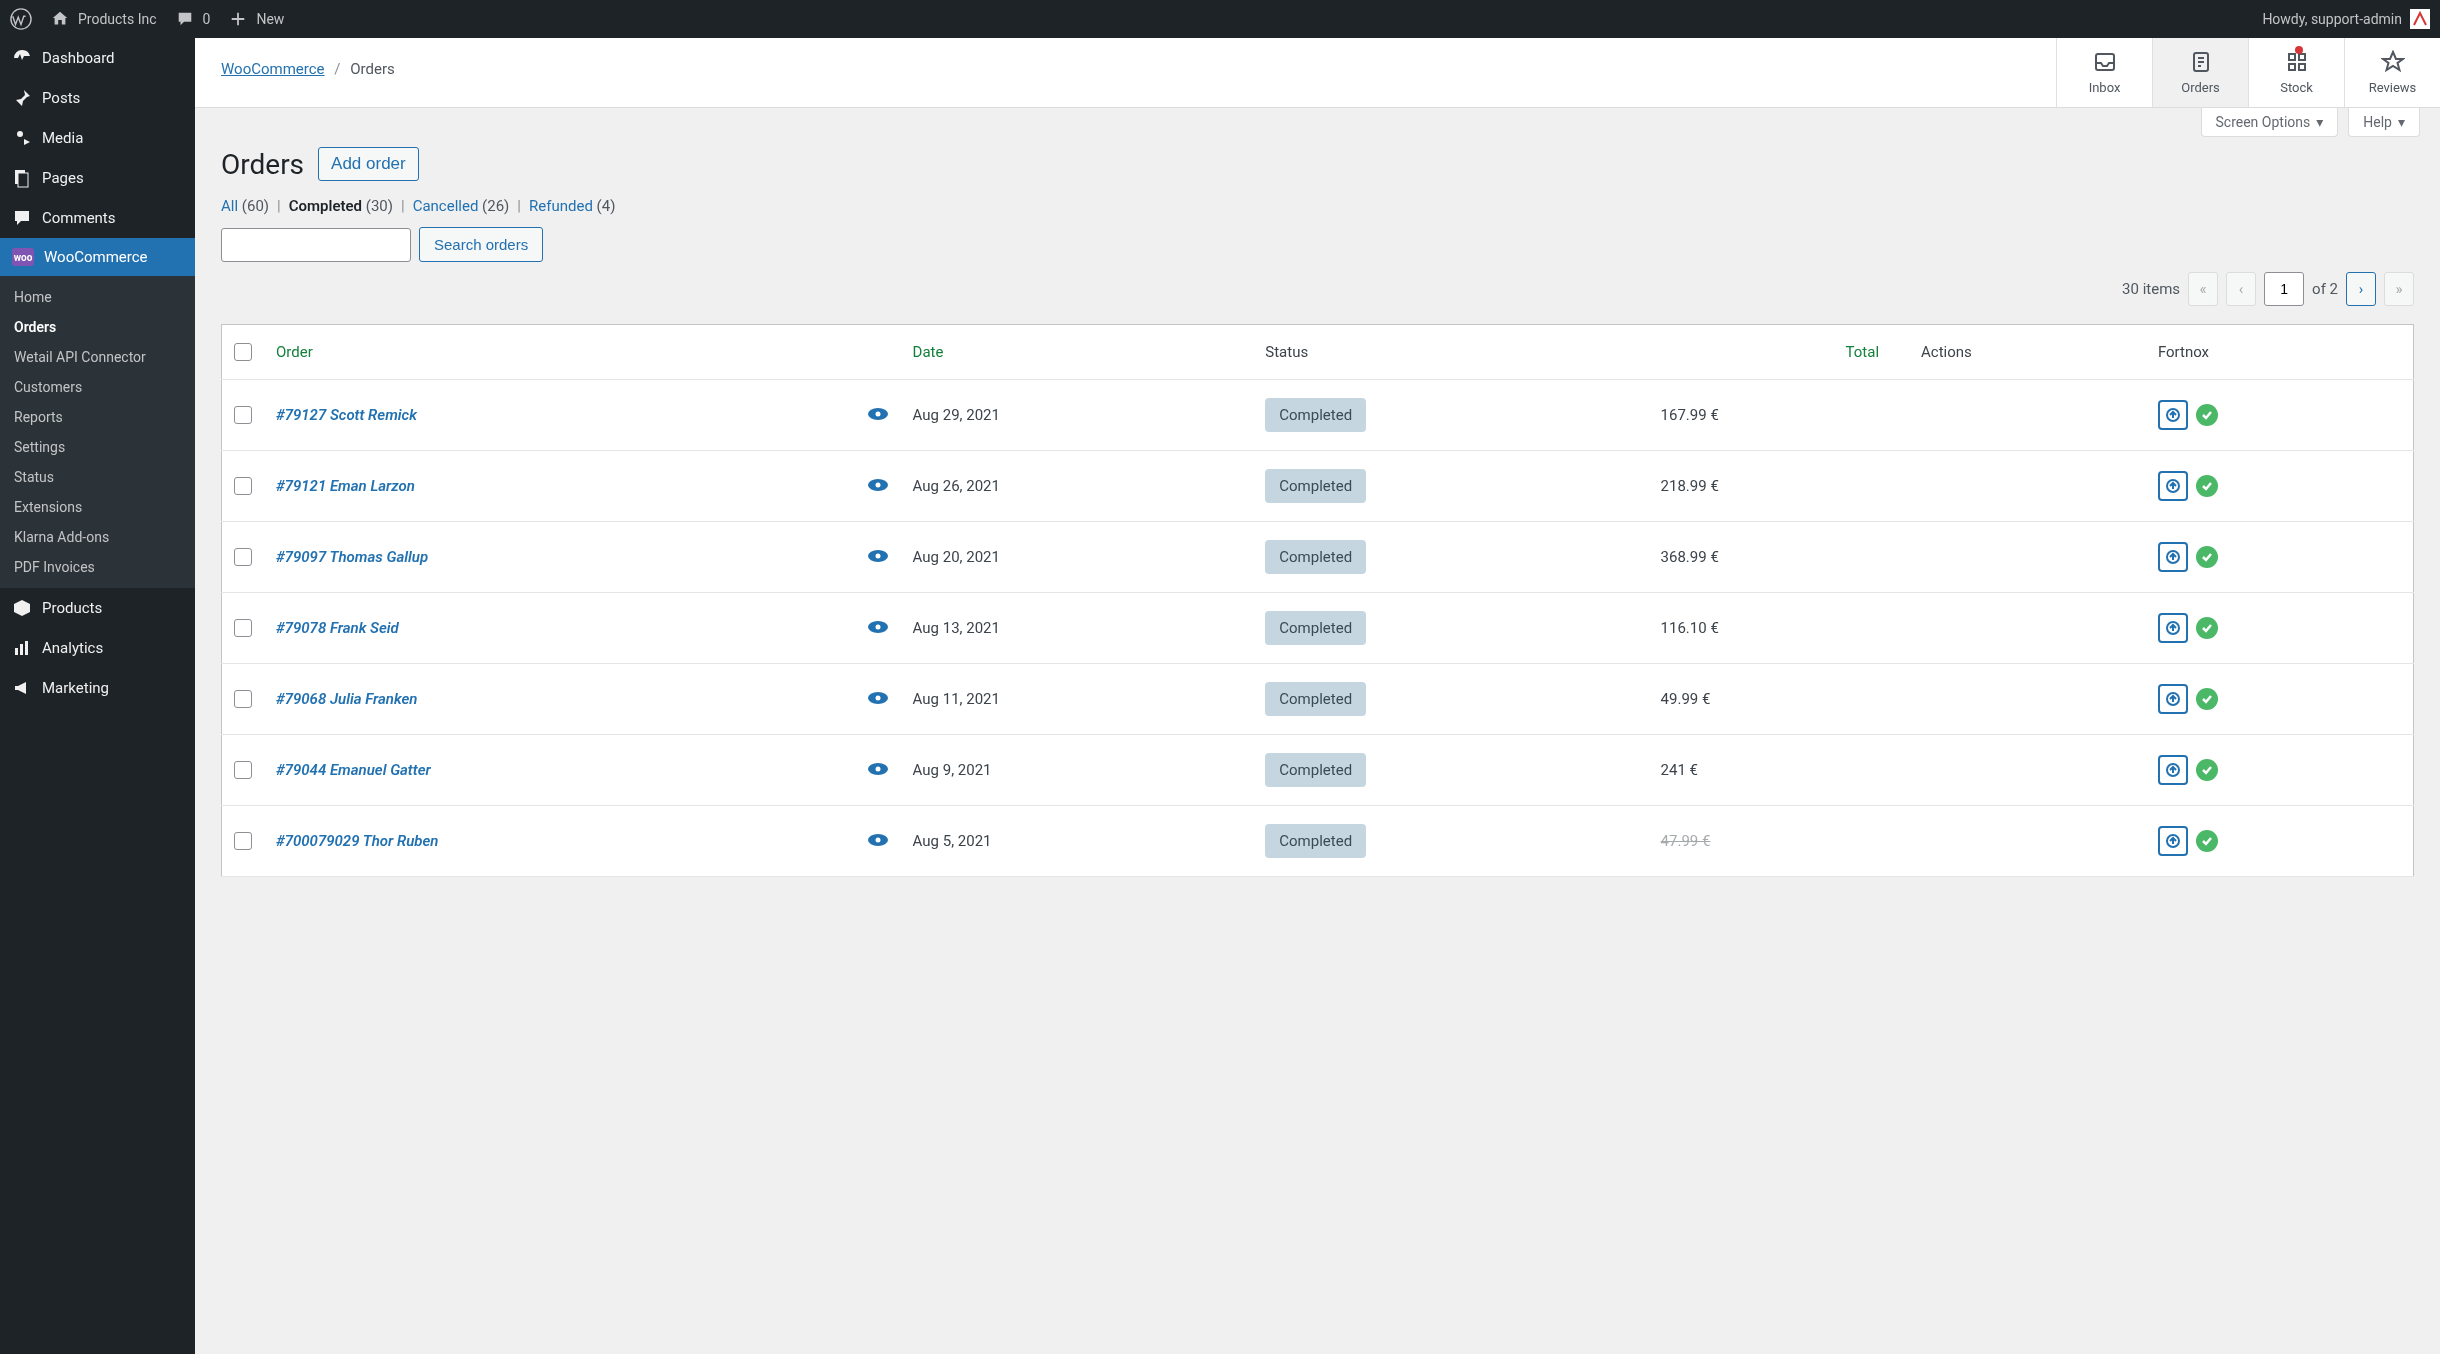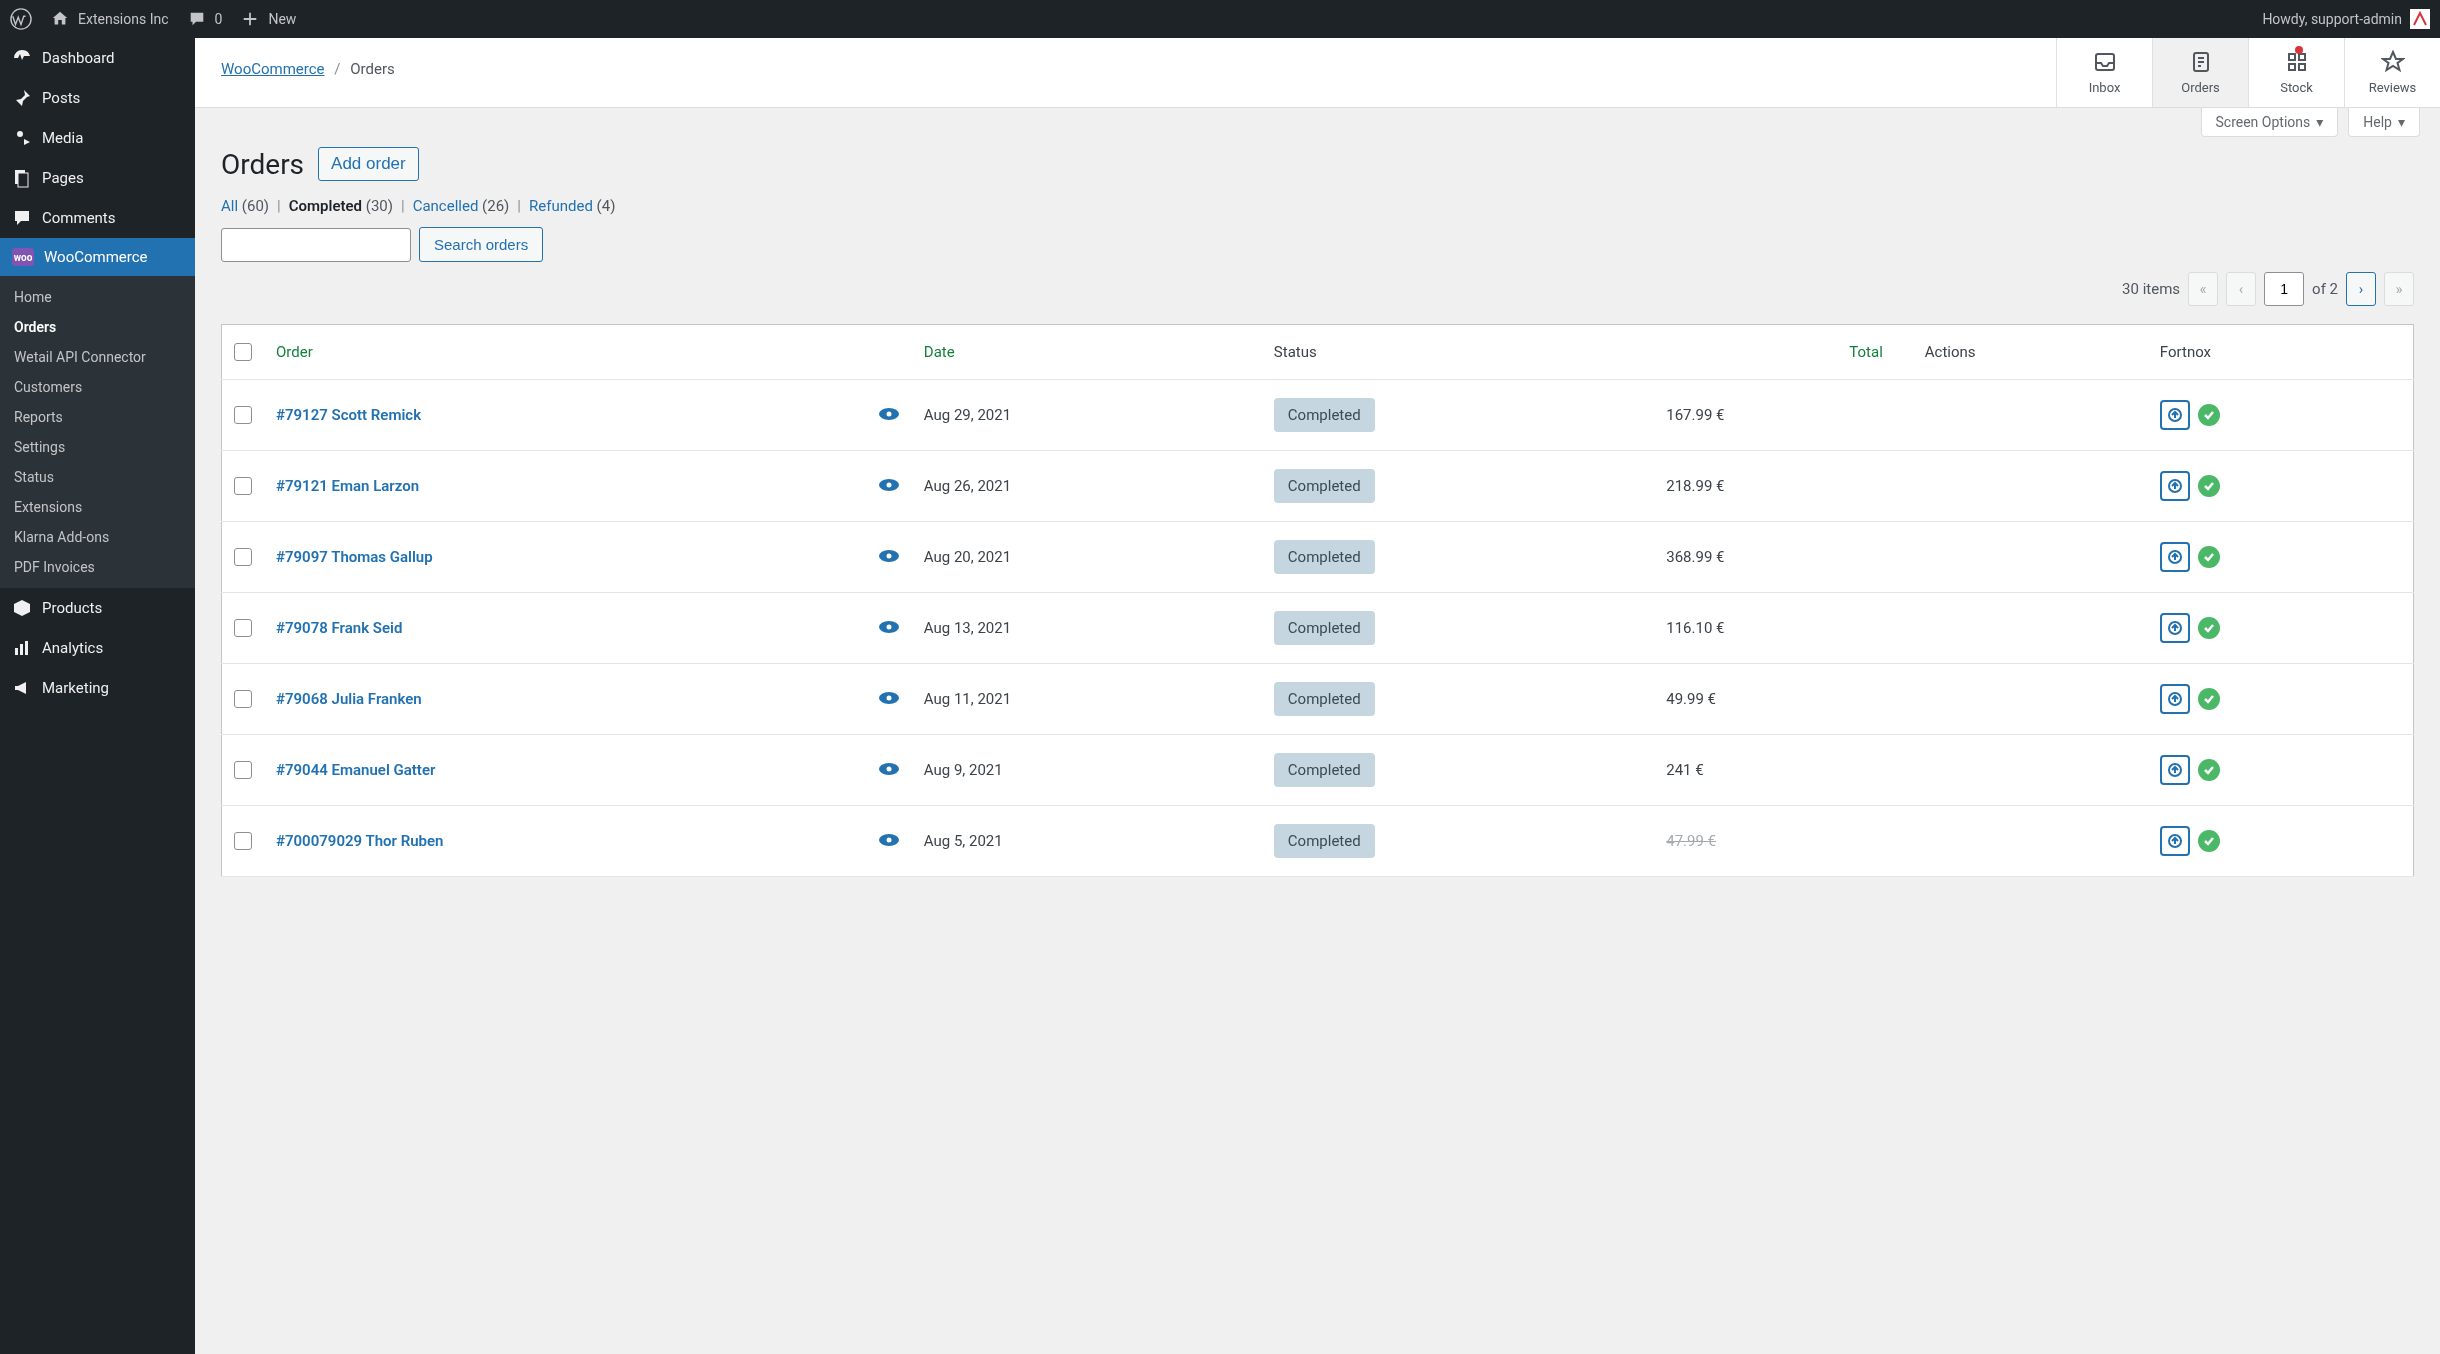--- a/index.html
+++ b/index.html
@@ -75,21 +75,21 @@
 .page-btn.active { border-color: #2271b1; color: #2271b1; }
 .page-input { width: 40px; height: 34px; border: 1px solid #8c8f94; border-radius: 3px; text-align: center; font-size: 14px; }
 
 
 .table { width: 100%; border: 1px solid #c3c4c7; background: #fff; border-collapse: collapse; }
 .table th, .table td { text-align: left; padding: 18px 12px; border-bottom: 1px solid #e5e5e5; }
 .table th { font-weight: 400; font-size: 15px; }
 .table th.sortable { color: #15803d; cursor: pointer; }
 .table th.check, .table td.check { width: 40px; text-align: center; }
 .chk { width: 18px; height: 18px; border: 1px solid #8c8f94; border-radius: 3px; background: #fff; cursor: pointer; }
-.order-link { color: #2271b1; font-weight: 600; cursor: pointer; font-size: 15px; }
+.order-link { color: #2271b1; font-weight: 600; cursor: pointer; font-size: 15px; font-style: italic; }
 .eye-icon { color: #2271b1; cursor: pointer; }
 .status-badge { background: #c6d6e0; color: #3a4b58; padding: 8px 14px; border-radius: 4px; display: inline-block; font-size: 15px; }
 .total-cell { text-align: right; padding-right: 30px; font-size: 15px; }
 .total-strike { text-decoration: line-through; color: #a7aaad; }
 .fortnox-cell { display: flex; align-items: center; gap: 8px; }
 .sync-btn { width: 30px; height: 30px; border: 2px solid #2271b1; border-radius: 4px; display: inline-flex; align-items: center; justify-content: center; cursor: pointer; color: #2271b1; }
 .check-ok { width: 22px; height: 22px; background: #4ab866; border-radius: 50%; display: inline-flex; align-items: center; justify-content: center; color: #fff; }
 .actions-col { text-align: right; }
 
 th.right { text-align: right; padding-right: 30px; }
@@ -106,21 +106,21 @@
           <circle cx="12" cy="12" r="11" fill="none" stroke="#c3c4c7" stroke-width="1.5"></circle>
           <path d="M3 9l3 9 3-8 3 8 3-9 2 0" fill="none" stroke="#c3c4c7" stroke-width="1.5"></path>
         </svg>
     </span>
     <span class="admin-bar-item">
       <span class="ab-icon">
           <svg viewBox="0 0 20 20" width="18" height="18" fill="#c3c4c7">
             <path d="M10 2l8 7h-2v7h-4v-5H8v5H4v-7H2z"></path>
           </svg>
         </span>
-      <span>Extensions Inc</span>
+      <span>Products Inc</span>
     </span>
     <span class="admin-bar-item">
       <span class="ab-icon">
           <svg viewBox="0 0 20 20" width="18" height="18" fill="#c3c4c7">
             <path d="M3 3h14v10H9l-4 4v-4H3z"></path>
           </svg>
         </span>
       <span>0</span>
     </span>
     <span class="admin-bar-item">

